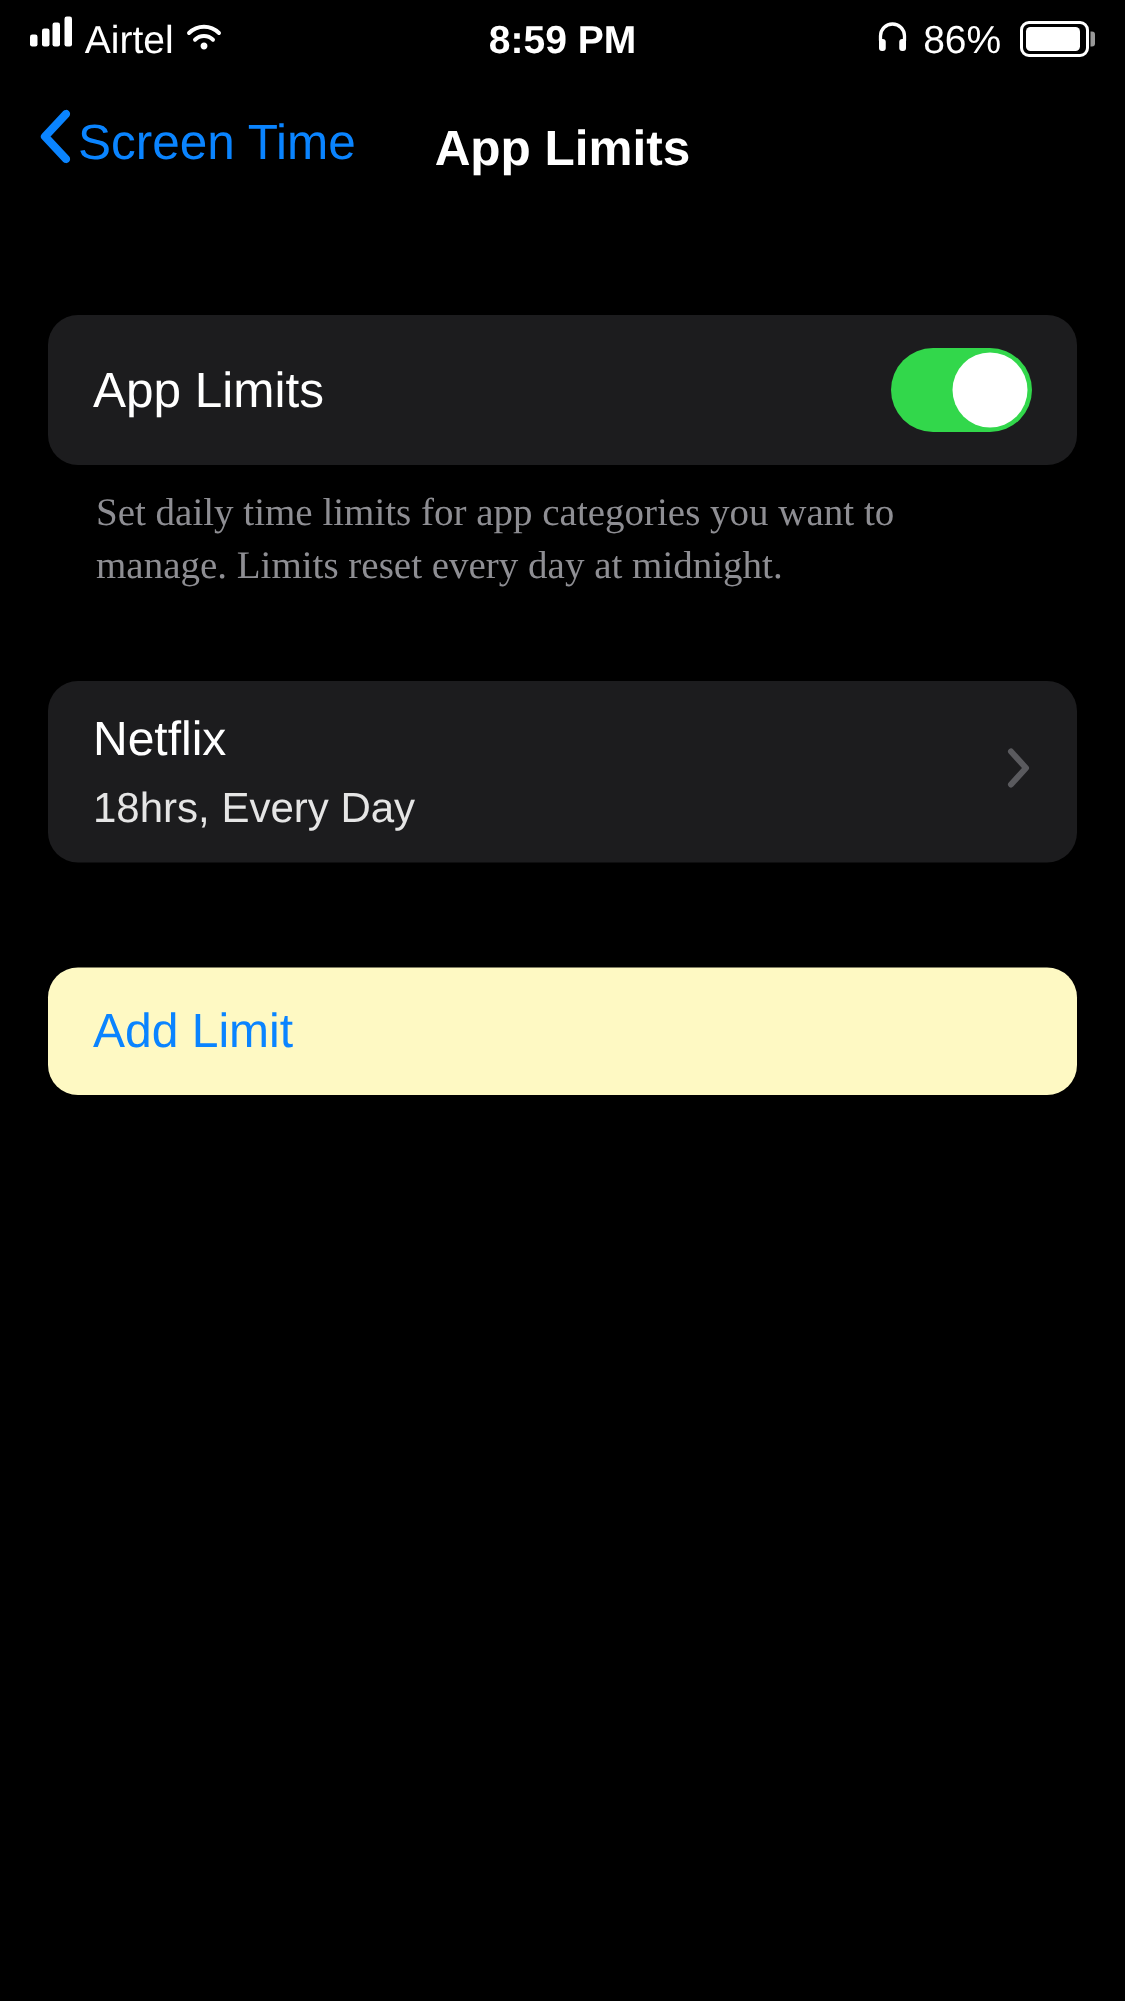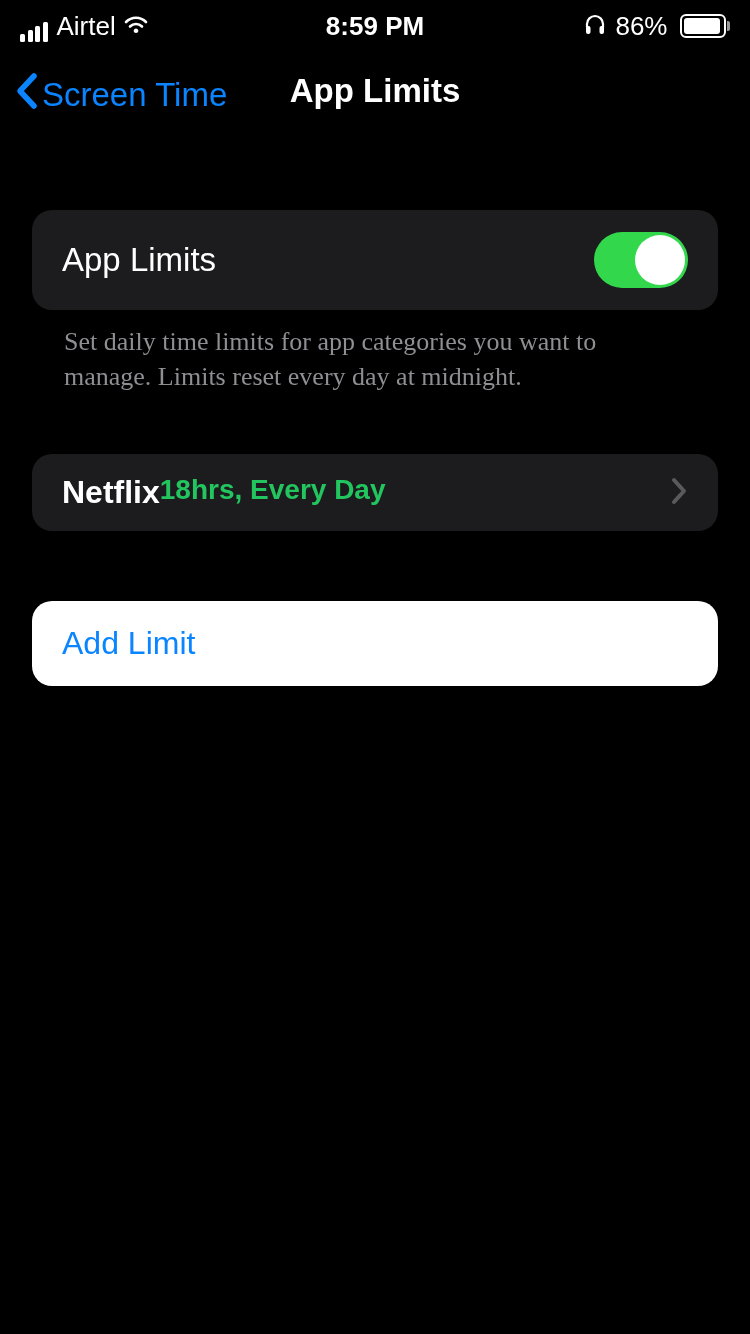--- a/index.html
+++ b/index.html
@@ -19,39 +19,39 @@
     .status-bar {
       display: flex;
       justify-content: space-between;
       align-items: center;
       padding: 10px 20px 2px 20px;
       height: 44px;
       font-size: 26px;
     }
     .status-left {
       display: flex;
-      align-items: flex-end;
+      align-items: flex-start;
       gap: 6px;
     }
     .status-center {
       position: absolute;
       left: 50%;
       transform: translateX(-50%);
       font-weight: 700;
       font-size: 26px;
     }
     .status-right {
       display: flex;
       align-items: center;
       gap: 8px;
     }
     .nav-bar {
       display: flex;
-      align-items: flex-start;
-      padding: 16px 14px 24px 14px;
+      align-items: flex-end;
+      padding: 16px 14px 24px 24px;
       position: relative;
       margin-top: 12px;
     }
     .back-button {
       display: flex;
       align-items: center;
       color: #0a84ff;
       font-size: 33px;
       gap: 4px;
     }
@@ -109,36 +109,36 @@
     .cell-multi {
       background: #1c1c1e;
       border-radius: 20px;
       padding: 20px 30px;
       display: flex;
       align-items: center;
       justify-content: space-between;
     }
     .cell-text-group {
       display: flex;
-      gap: 0;
-      font-weight: bold;
+      flex-direction: column;
+      gap: 12px;
     }
     .cell-title {
       font-size: 32px;
       color: #fff;
     }
     .cell-subtitle {
       font-size: 28px;
-      color: #22c55e;
+      color: #e5e5e5;
     }
     .chevron {
       color: #5a5a5e;
     }
     .add-cell {
-      background: #ffffff;
+      background: #fef9c3;
       border-radius: 20px;
       padding: 24px 30px;
       margin-top: 70px;
     }
     .add-label {
       font-size: 32px;
       color: #0a84ff;
     }
     .signal-bars {
       display: inline-flex;

